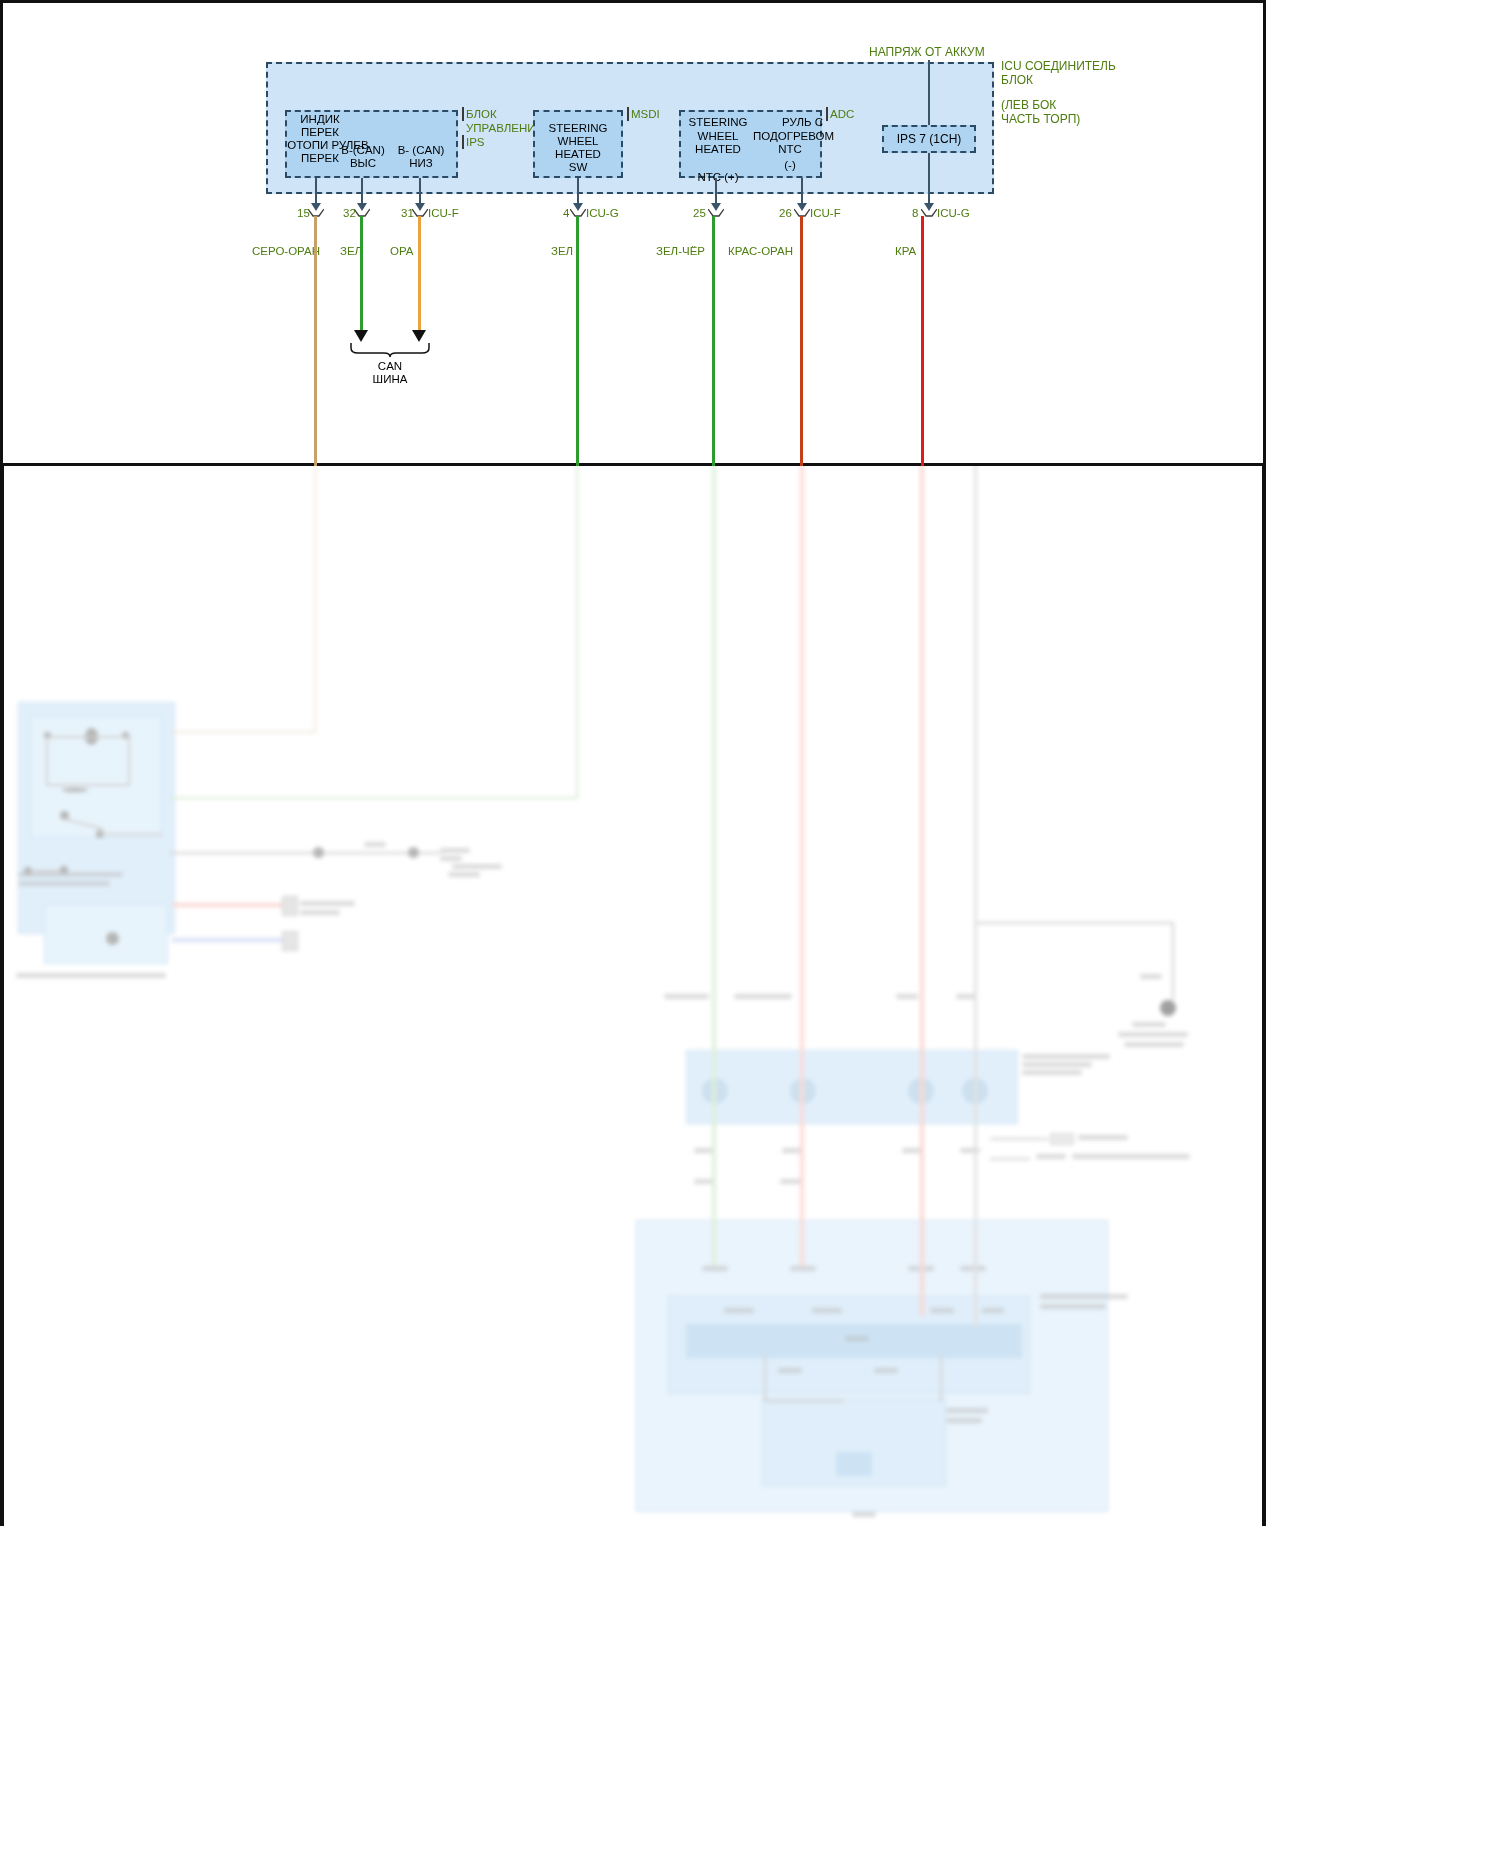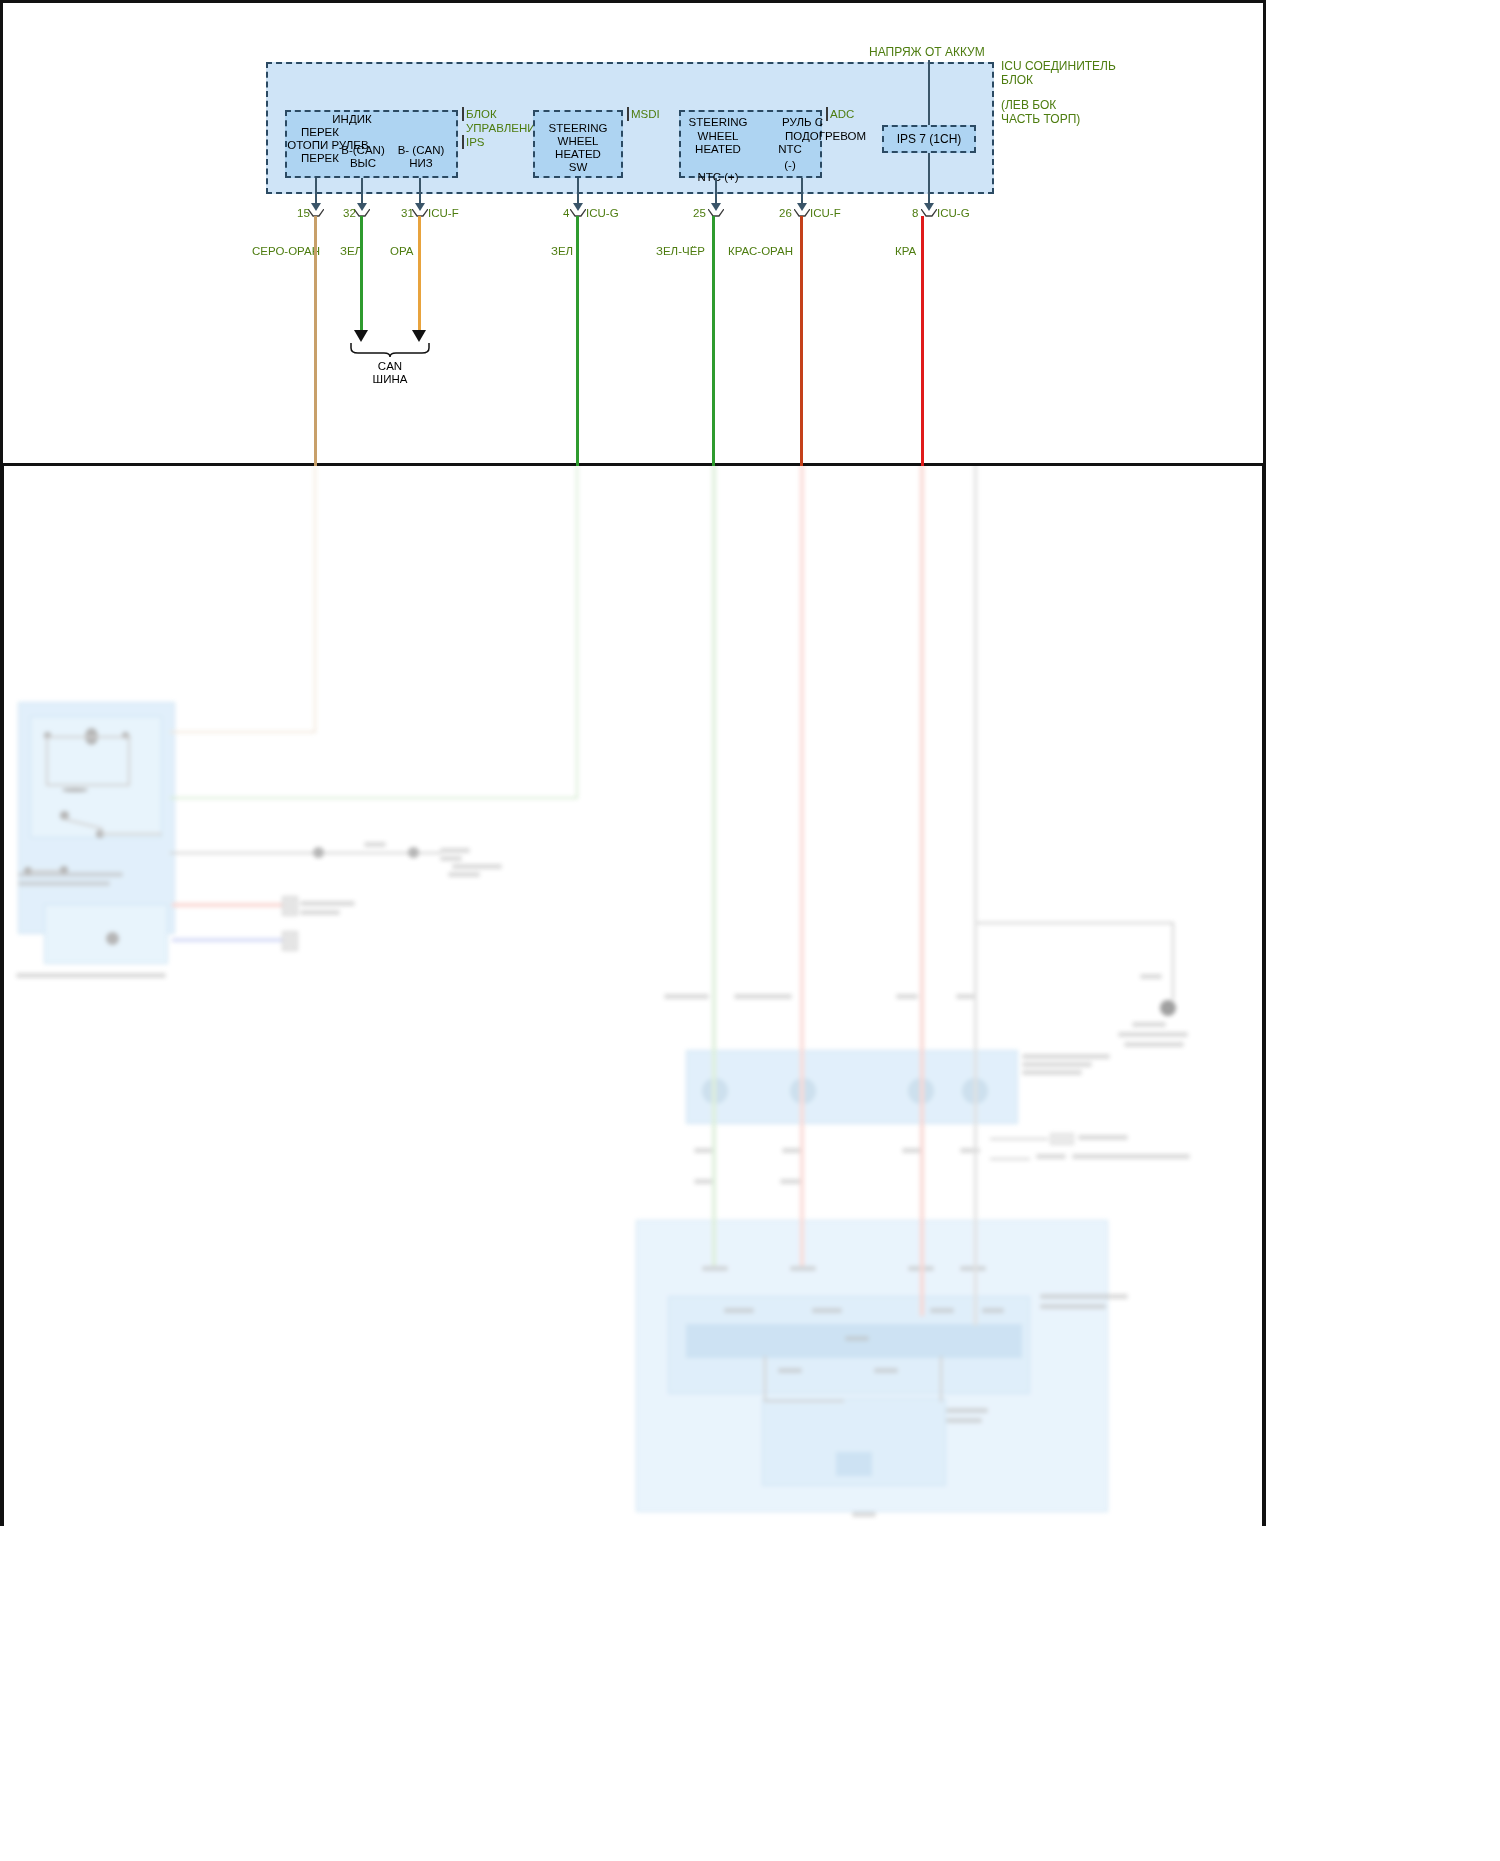--- a/index.html
+++ b/index.html
@@ -173,21 +173,21 @@
   <div class="lbl" style="left:869px;top:46px;font-size:12px;">НАПРЯЖ ОТ АККУМ</div>
 
   <div class="lbl" style="left:1001px;top:60px;font-size:12px;">ICU СОЕДИНИТЕЛЬ</div>
   <div class="lbl" style="left:1001px;top:74px;font-size:12px;">БЛОК</div>
   <div class="lbl" style="left:1001px;top:99px;font-size:12px;">(ЛЕВ БОК</div>
   <div class="lbl" style="left:1001px;top:113px;font-size:12px;">ЧАСТЬ ТОРП)</div>
 
   <div class="icu-box"></div>
 
   <div class="sub-box" style="left:285px;top:110px;width:173px;height:68px;"></div>
-  <div class="lbl-c" style="left:285px;top:113px;width:70px;margin-left:32px;">ИНДИК</div>
+  <div class="lbl-c" style="left:285px;top:113px;width:70px;">ИНДИК</div>
   <div class="lbl-c" style="left:285px;top:126px;width:70px;">ПЕРЕК</div>
   <div class="lbl-c" style="left:283px;top:139px;width:90px;">ОТОПИ РУЛЕВ</div>
   <div class="lbl-c" style="left:285px;top:152px;width:70px;">ПЕРЕК</div>
 
   <div class="lbl-c" style="left:334px;top:144px;width:58px;">B-(CAN)</div>
   <div class="lbl-c" style="left:334px;top:157px;width:58px;">ВЫС</div>
   <div class="lbl-c" style="left:390px;top:144px;width:62px;text-align:center;">B- (CAN)</div>
   <div class="lbl-c" style="left:390px;top:157px;width:62px;">НИЗ</div>
 
   <div class="tick" style="left:462px;top:107px;width:2px;height:14px;"></div>
@@ -203,21 +203,21 @@
   <div class="lbl-c" style="left:533px;top:161px;width:90px;">SW</div>
   <div class="tick" style="left:627px;top:107px;width:2px;height:14px;"></div>
   <div class="lbl" style="left:631px;top:108px;">MSDI</div>
 
   <div class="sub-box" style="left:679px;top:110px;width:143px;height:68px;"></div>
   <div class="lbl-c" style="left:679px;top:116px;width:78px;">STEERING</div>
   <div class="lbl-c" style="left:679px;top:130px;width:78px;">WHEEL</div>
   <div class="lbl-c" style="left:679px;top:143px;width:78px;">HEATED</div>
   <div class="lbl-c" style="left:679px;top:171px;width:78px;">NTC (+)</div>
   <div class="lbl-c" style="left:757px;top:116px;width:66px;text-align:right;">РУЛЬ С</div>
-  <div class="lbl-c" style="left:753px;top:130px;width:76px;margin-left:32px;">ПОДОГРЕВОМ</div>
+  <div class="lbl-c" style="left:753px;top:130px;width:76px;">ПОДОГРЕВОМ</div>
   <div class="lbl-c" style="left:757px;top:143px;width:66px;">NTC</div>
   <div class="lbl-c" style="left:757px;top:159px;width:66px;">(-)</div>
   <div class="tick" style="left:826px;top:107px;width:2px;height:14px;"></div>
   <div class="lbl" style="left:830px;top:108px;">ADC</div>
 
   <div class="sub-box" style="left:882px;top:125px;width:94px;height:28px;"></div>
   <div class="lbl-c" style="left:882px;top:133px;width:94px;font-size:12px;">IPS 7 (1CH)</div>
 
   <div class="wire" style="left:928px;top:60px;width:1.6px;height:65px;background:#3a5569;"></div>
 

